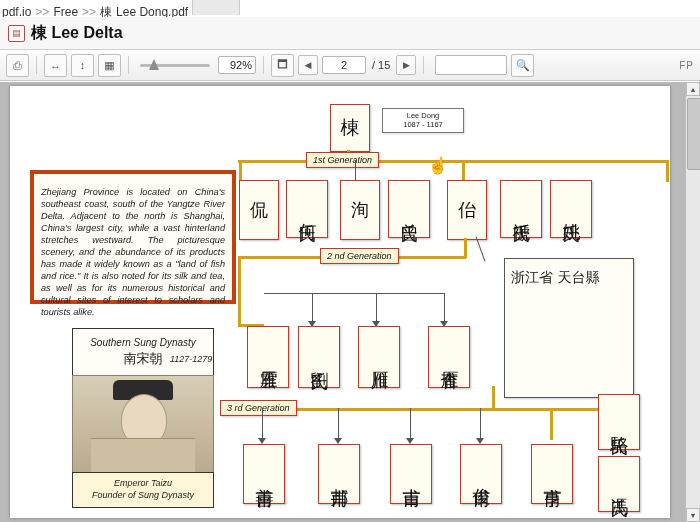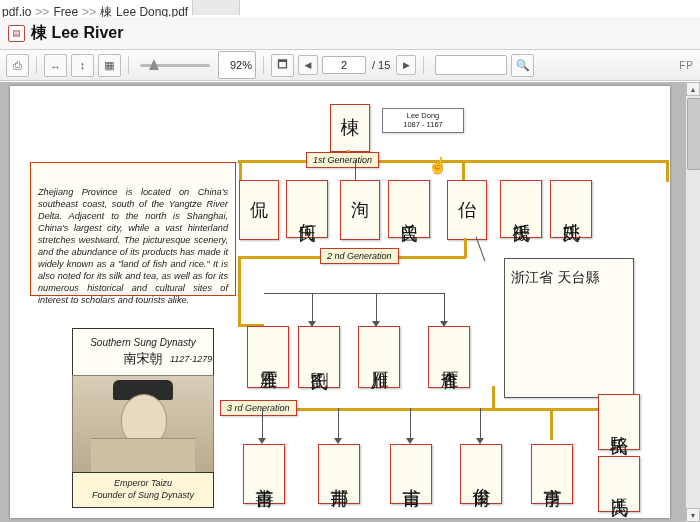--- a/index.html
+++ b/index.html
@@ -49,21 +49,21 @@
   .tb-sep{width:1px;height:18px;background:#cccccc;margin:0 3px;}
   .zoom-slider{
     width:70px;height:21px;display:flex;align-items:center;position:relative;margin:0 4px;
   }
   .zoom-slider .track{width:100%;height:3px;background:#bbb;border-radius:2px;}
   .zoom-slider .knob{
     position:absolute;left:9px;top:4px;width:0;height:0;
     border-left:5px solid transparent;border-right:5px solid transparent;border-bottom:11px solid #8d8d8d;
   }
   .zoom-box{
-    width:38px;height:28px;border:1px solid #b6b6b6;background:#fff;border-radius:2px;
+    width:38px;height:18px;border:1px solid #b6b6b6;background:#fff;border-radius:2px;
     font-size:11px;display:flex;align-items:center;justify-content:flex-end;padding-right:3px;box-sizing:border-box;
   }
   .page-box{
     width:44px;height:18px;border:1px solid #b6b6b6;background:#fff;border-radius:2px;
     font-size:11px;display:flex;align-items:center;justify-content:center;box-sizing:border-box;
   }
   .page-total{font-size:11px;color:#333;margin:0 2px;}
   .search-box{
     width:70px;height:18px;border:1px solid #b6b6b6;background:#fff;border-radius:2px;margin-left:4px;
   }
@@ -116,22 +116,22 @@
   .thin-v{position:absolute;background:#555;width:1px;}
   .arrow-d{
     position:absolute;width:0;height:0;border-left:4px solid transparent;border-right:4px solid transparent;border-top:6px solid #555;
   }
   .callout{
     position:absolute;background:#fffdf5;border:1px solid #555;
     font-style:italic;font-size:9.5px;line-height:1.28;padding:5px 6px;box-sizing:border-box;
     box-shadow:1px 1px 2px rgba(0,0,0,.2);
   }
   .note-box{
-    position:absolute;background:#fffdf5;border:1px solid #c2410c;
-    font-style:italic;font-size:9.2px;line-height:1.3;padding:24px 7px;box-sizing:border-box;text-align:justify;
+    position:absolute;background:#fffdf5;border:4px solid #c2410c;
+    font-style:italic;font-size:9.2px;line-height:1.3;padding:13px 7px;box-sizing:border-box;text-align:justify;margin-top:8px;
   }
   .name-tag{
     position:absolute;background:#ffffff;border:1px solid #777;font-size:7.5px;
     text-align:center;padding:2px 4px;line-height:1.25;box-shadow:1px 1px 2px rgba(0,0,0,.15);
   }
   .logo{
     position:absolute;left:62px;top:22px;width:128px;height:50px;
     background:#fdf6e3;border:1px solid #b9b9b9;
     display:flex;flex-direction:column;align-items:center;justify-content:center;
   }
@@ -173,21 +173,21 @@
   <span class="sep">&gt;&gt;</span>
   <span class="crumb">Free</span>
   <span class="sep">&gt;&gt;</span>
   <span class="crumb">棟</span>
   <span class="crumb">Lee Dong.pdf</span>
 </div>
 <div class="tab-ghost"></div>
 
 <div class="title-bar">
   <div class="pdf-badge">▤</div>
-  <div class="doc-title">棟 Lee River</div>
+  <div class="doc-title">棟 Lee Delta</div>
 </div>
 
 <div class="toolbar">
   <div class="tb-btn">⎙</div>
   <div class="tb-sep"></div>
   <div class="tb-btn">↔</div>
   <div class="tb-btn">↕</div>
   <div class="tb-btn">▦</div>
   <div class="tb-sep"></div>
   <div class="zoom-slider">

